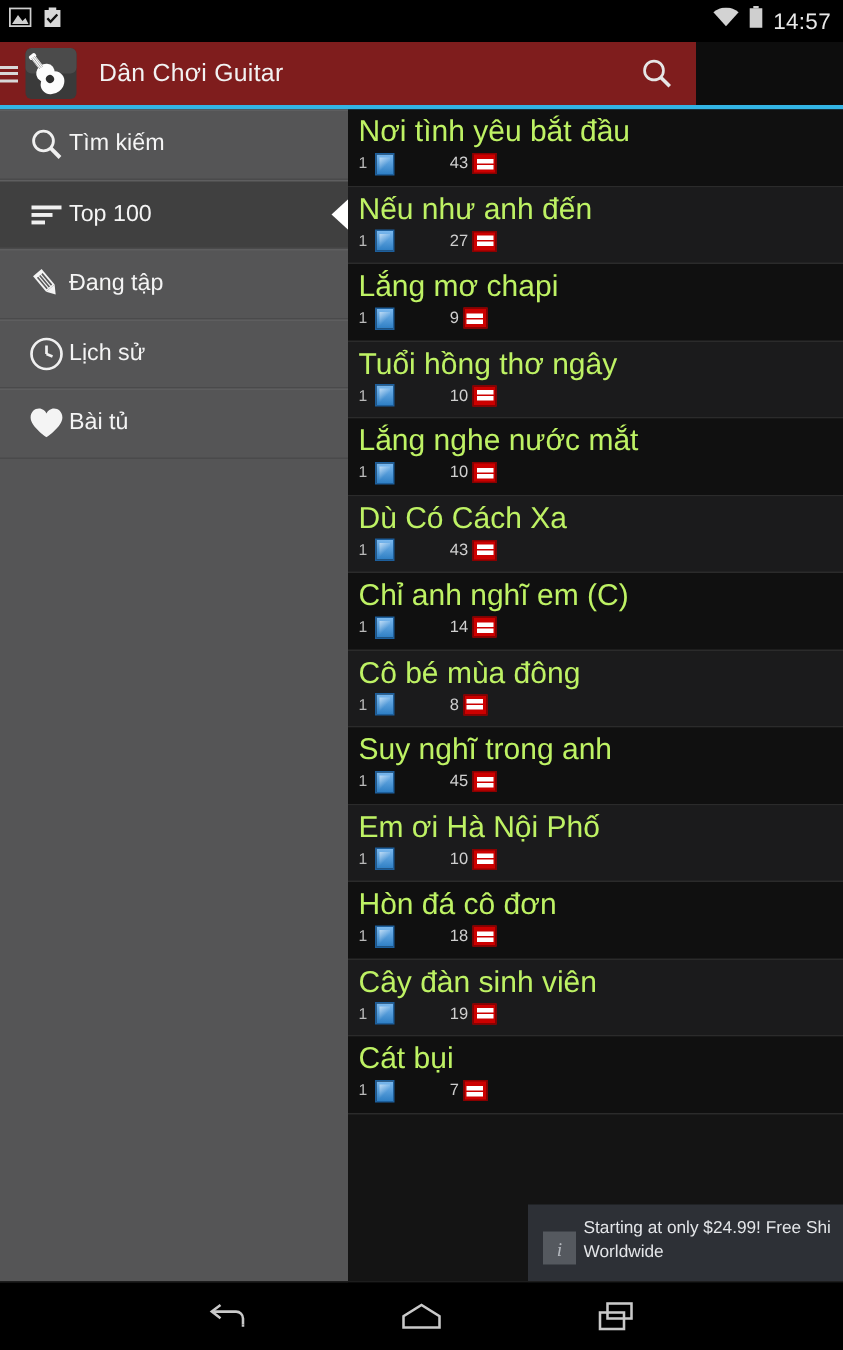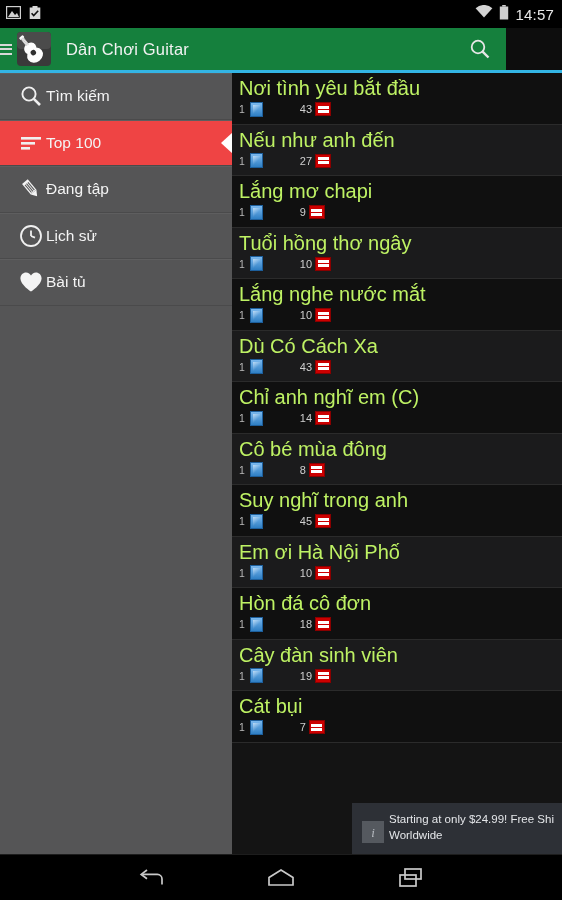--- a/index.html
+++ b/index.html
@@ -17,22 +17,22 @@
     background:#000; display:flex; align-items:center;
     padding:0 8px 0 6px;
   }
   .sb-left { display:flex; align-items:center; gap:7px; }
   .sb-right { margin-left:auto; display:flex; align-items:center; gap:6px; }
   .sb-clock { color:#e8e8e8; font-size:15px; letter-spacing:.2px; }
   .ic { display:block; }
 
   
   .actionbar {
-    position:absolute; top:28px; left:0; width:506px; height:42px;
-    background:#15803d; display:flex; align-items:center;
+    position:absolute; top:28px; left:0; width:464px; height:42px;
+    background:#7f1d1d; display:flex; align-items:center;
   }
   .drawer-toggle {
     width:12px; height:42px; display:flex; align-items:center; justify-content:center;
     overflow:hidden;
   }
   .drawer-toggle .bars { width:14px; }
   .drawer-toggle .bars i {
     display:block; height:2px; background:#d8d8d8; margin:2.5px 0;
   }
   .app-logo {
@@ -58,21 +58,21 @@
   .sidebar {
     position:absolute; top:73px; left:0; width:232px; height:782px;
     background:#555556;
   }
   .side-item {
     position:relative; height:46.5px; display:flex; align-items:center;
     border-bottom:1px solid #4a4a4b;
     border-top:1px solid #5e5e5f;
     padding-left:16px;
   }
-  .side-item.selected { background:#ef4444; }
+  .side-item.selected { background:#404040; }
   .side-icon {
     width:30px; height:30px; display:flex; align-items:center; justify-content:center;
     flex:0 0 auto;
   }
   .side-label {
     color:#f4f4f4; font-size:15.5px; white-space:nowrap;
   }
   .sel-arrow {
     position:absolute; right:-1px; top:50%; transform:translateY(-50%);
     width:0; height:0;

